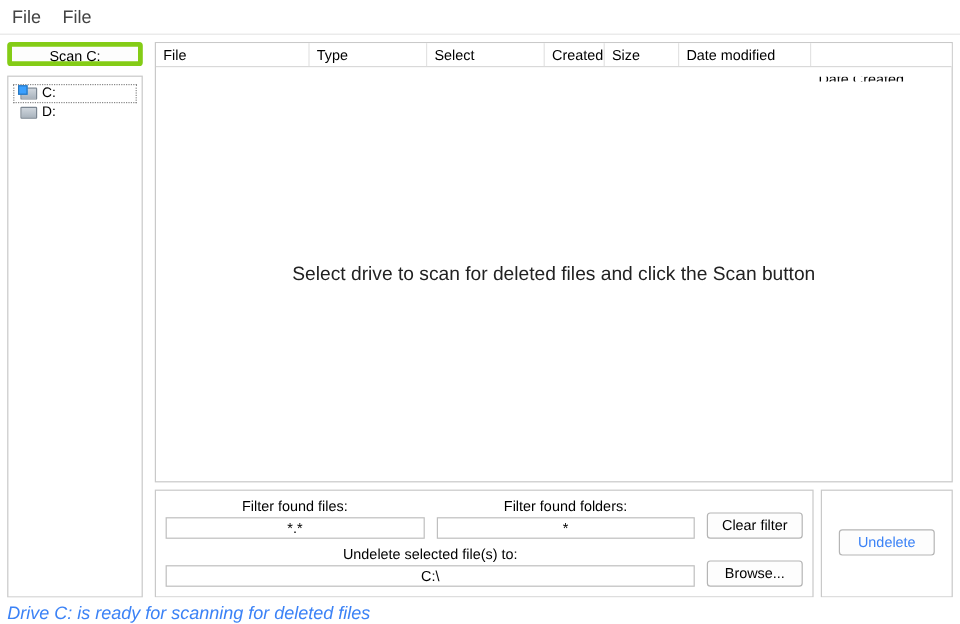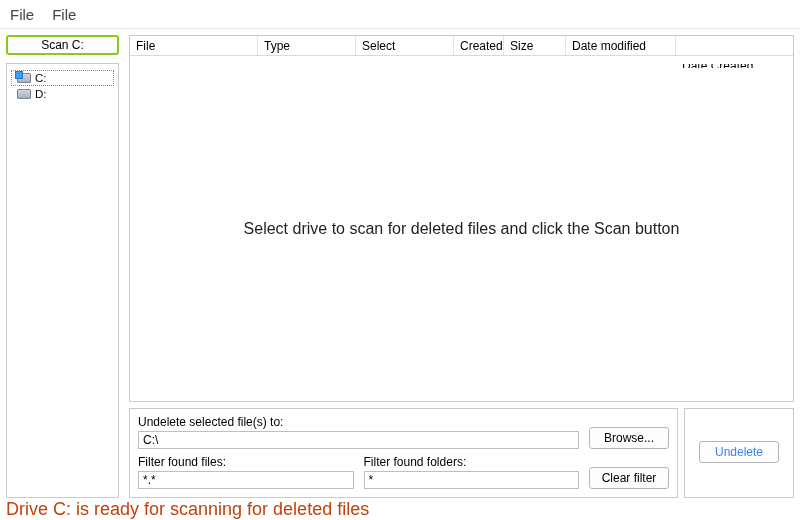--- a/index.html
+++ b/index.html
@@ -1,15 +1,15 @@
 <!DOCTYPE html>
 <html><head>
 <meta charset="utf-8">
 <style>
-  * { box-sizing: border-box; }
+  * { box-sizing: border-box; text-align: center; }
   body {
     margin: 0;
     font-family: "Segoe UI", Tahoma, sans-serif;
     font-size: 12px;
     background: #fff;
     color: #000;
     width: 800px;
     height: 520px;
     overflow: hidden;
     display: flex;
@@ -36,21 +36,21 @@
     overflow: hidden;
   }
   .left-col {
     width: 125px;
     display: flex;
     flex-direction: column;
     padding: 6px 6px 0 6px;
   }
   .scan-btn {
     height: 20px;
-    border: 2px solid #84cc16;
+    border: 4px solid #84cc16;
     border-radius: 3px;
     background: #fdfdfd;
     font-size: 12px;
     width: 100%;
     cursor: default;
   }
   .drive-tree {
     margin-top: 8px;
     border: 1px solid #c9c9c9;
     flex: 1;
@@ -175,26 +175,27 @@
     display:flex;
     align-items:center;
     justify-content:center;
   }
   .btn.disabled {
     color:#3b82f6;
   }
   .statusbar {
     height:22px;
     padding:0 6px;
-    font-size:18px;
-    color:#c2410c;
+    font-size:15px;
+    color:#3b82f6;
     display:flex;
     align-items:flex-end;
     overflow:hidden;
     white-space:nowrap;
+    font-style:italic;
   }
 </style>
 </head>
 <body>
 
 <div class="menubar">
   <span>File</span>
   <span>File</span>
 </div>
 <div class="thin-sep"></div>
@@ -223,42 +224,42 @@
         <div class="gh" style="width:50px">Created</div>
         <div class="gh" style="width:62px">Size</div>
         <div class="gh" style="width:110px">Date modified</div>
         <div class="gh" style="flex:1">Date Created</div>
       </div>
       <div class="grid-body">Select drive to scan for deleted files and click the Scan button</div>
     </div>
 
     <div class="bottom-panels">
       <div class="panel panel-left">
+        <div class="row">
+          <div class="field-block" style="flex:1">
+            <label>Filter found files:</label>
+            <input type="text" value="*.*" style="">
+          </div>
+          <div class="field-block" style="flex:1">
+            <label>Filter found folders:</label>
+            <input type="text" value="*" style="">
+          </div>
+          <div style="align-self:flex-end">
+            <button class="btn">Clear filter</button>
+          </div>
+        </div>
         <div class="row" style="align-items:flex-end">
           <div class="field-block" style="flex:1">
             <label>Undelete selected file(s) to:</label>
             <input type="text" value="C:\" style="">
           </div>
           <div>
             <button class="btn">Browse...</button>
           </div>
         </div>
-        <div class="row">
-          <div class="field-block" style="flex:1">
-            <label>Filter found files:</label>
-            <input type="text" value="*.*" style="">
-          </div>
-          <div class="field-block" style="flex:1">
-            <label>Filter found folders:</label>
-            <input type="text" value="*" style="">
-          </div>
-          <div style="align-self:flex-end">
-            <button class="btn">Clear filter</button>
-          </div>
-        </div>
       </div>
       <div class="panel panel-right">
         <button class="btn disabled">Undelete</button>
       </div>
     </div>
   </div>
 </div>
 
 <div class="statusbar">Drive C: is ready for scanning for deleted files</div>
 

